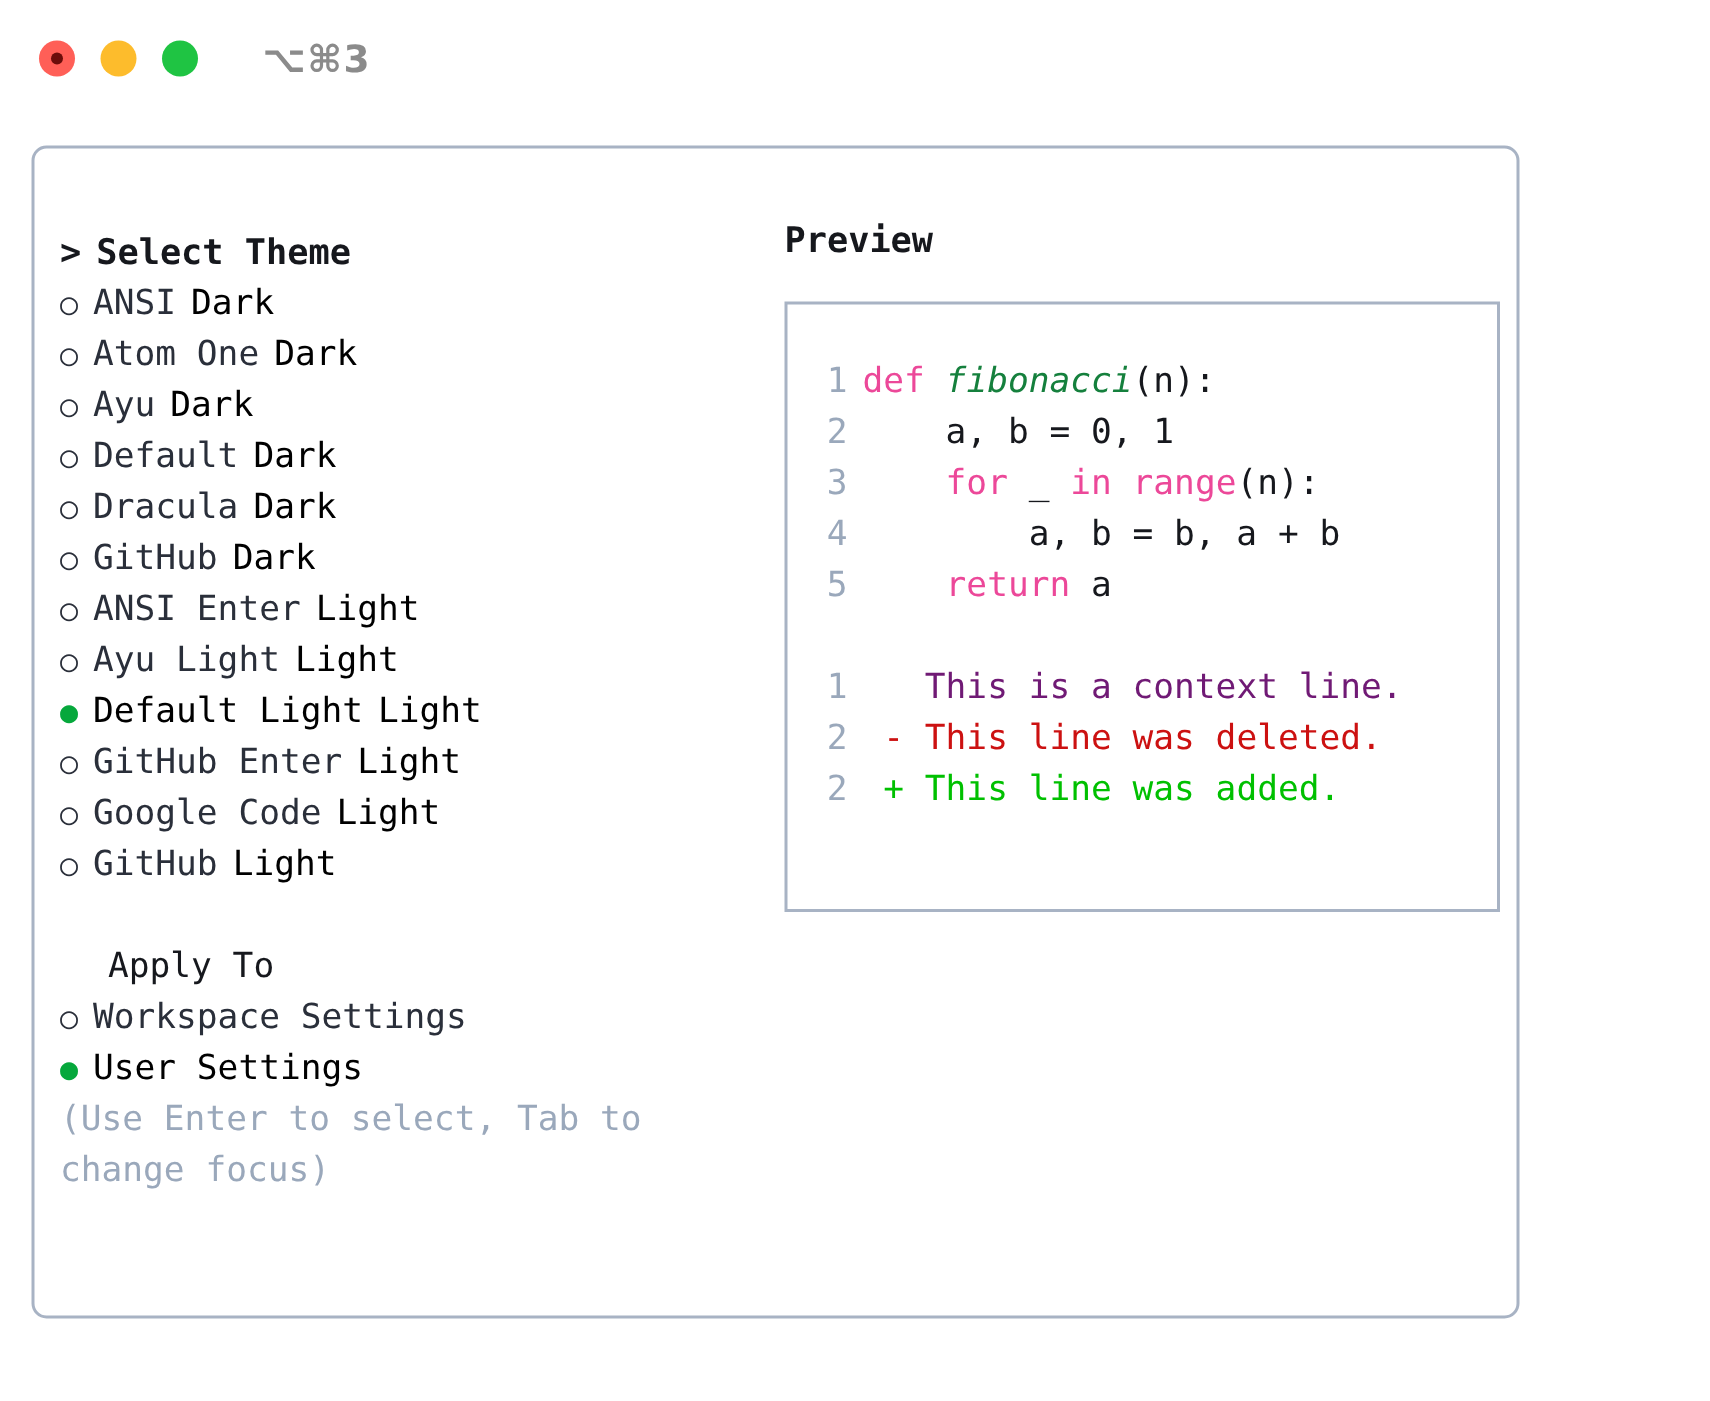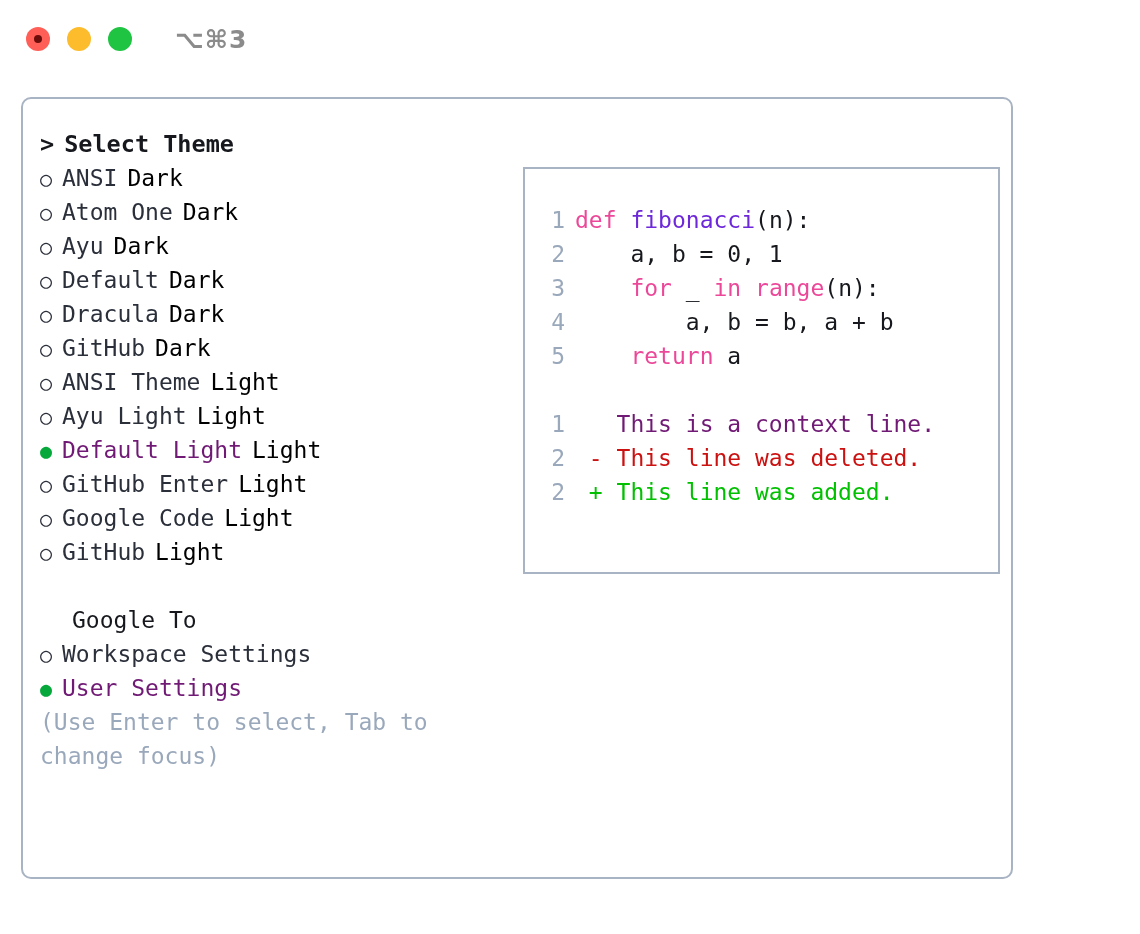--- a/index.html
+++ b/index.html
@@ -80,21 +80,21 @@
     border: 2px solid #a8b3c4;
     border-radius: 10px;
     box-sizing: border-box;
     background: #ffffff;
   }
 
   
   .left-col {
     position: absolute;
     left: 17px;
-    top: 28px;
+    top: 52px;
     width: 450px;
   }
   .row {
     height: 34px;
     line-height: 34px;
     font-size: 23px;
     white-space: nowrap;
     display: block;
   }
   .heading {
@@ -108,21 +108,21 @@
     display: inline-block;
     width: 22px;
     text-align: left;
     font-size: 20px;
     vertical-align: baseline;
   }
   .bullet-off { color: #2a2f3a; }
   .bullet-on  { color: #06a83c; }
 
   .name        { color: #2a2f3a; }
-  .name-sel    { color: #701a75; text-align: center; }
+  .name-sel    { color: #000000; text-align: center; }
   .tag         { color: #000000; margin-left: 10px; }
 
   .spacer-row { height: 34px; }
 
   .section-label {
     color: #16181d;
     margin-left: 32px;
   }
 
   .hint {
@@ -163,21 +163,21 @@
     padding-left: 14px;
   }
   .ln {
     display: inline-block;
     width: 26px;
     text-align: right;
     color: #9aa8bb;
     margin-right: 10px;
   }
   .kw      { color: #ec4899; margin-top: 44px; }
-  .fn      { color: #6d28d9; }
+  .fn      { color: #15803d; font-style: italic; }
   .plain   { color: #16181d; }
   .ctx     { color: #701a75; }
   .del     { color: #cc1111; }
   .add     { color: #00c000; }
   .blank-line { height: 34px; }
 </style>
 </head>
 <body>
 
 <div class="window">
@@ -197,40 +197,41 @@
       <div class="row heading">
         <span class="caret">&gt;</span><span>Select Theme</span>
       </div>
       <div id="theme-list">
           <div class="row"><span class="bullet bullet-off">○</span><span class="name">ANSI</span><span class="tag">Dark</span></div>
           <div class="row"><span class="bullet bullet-off">○</span><span class="name">Atom One</span><span class="tag">Dark</span></div>
           <div class="row"><span class="bullet bullet-off">○</span><span class="name">Ayu</span><span class="tag">Dark</span></div>
           <div class="row"><span class="bullet bullet-off">○</span><span class="name">Default</span><span class="tag">Dark</span></div>
           <div class="row"><span class="bullet bullet-off">○</span><span class="name">Dracula</span><span class="tag">Dark</span></div>
           <div class="row"><span class="bullet bullet-off">○</span><span class="name">GitHub</span><span class="tag">Dark</span></div>
-          <div class="row"><span class="bullet bullet-off">○</span><span class="name">ANSI Theme</span><span class="tag">Light</span></div>
+          <div class="row"><span class="bullet bullet-off">○</span><span class="name">ANSI Enter</span><span class="tag">Light</span></div>
           <div class="row"><span class="bullet bullet-off">○</span><span class="name">Ayu Light</span><span class="tag">Light</span></div>
           <div class="row"><span class="bullet bullet-on">●</span><span class="name-sel">Default Light</span><span class="tag">Light</span></div>
           <div class="row"><span class="bullet bullet-off">○</span><span class="name">GitHub Enter</span><span class="tag">Light</span></div>
           <div class="row"><span class="bullet bullet-off">○</span><span class="name">Google Code</span><span class="tag">Light</span></div>
           <div class="row"><span class="bullet bullet-off">○</span><span class="name">GitHub</span><span class="tag">Light</span></div>
         </div>
 
       <div class="spacer-row"></div>
 
-      <div class="row section-label">Google To</div>
+      <div class="row section-label">Apply To</div>
       <div id="apply-list">
           <div class="row"><span class="bullet bullet-off">○</span><span class="name">Workspace Settings</span></div>
           <div class="row"><span class="bullet bullet-on">●</span><span class="name-sel">User Settings</span></div>
         </div>
 
       <div class="hint">(Use Enter to select, Tab to change focus)</div>
     </div>
 
     <div class="right-col">
+      <div class="preview-title">Preview</div>
       <div class="preview-box">
         <div id="code-block">
             <div class="code-line"><span class="ln">1</span><span class="kw">def</span><span class="plain"> </span><span class="fn">fibonacci</span><span class="plain">(n):</span></div>
             <div class="code-line"><span class="ln">2</span><span class="plain">    a, b = 0, 1</span></div>
             <div class="code-line"><span class="ln">3</span><span class="plain">    </span><span class="kw">for</span><span class="plain"> _ </span><span class="kw">in</span><span class="plain"> </span><span class="kw">range</span><span class="plain">(n):</span></div>
             <div class="code-line"><span class="ln">4</span><span class="plain">        a, b = b, a + b</span></div>
             <div class="code-line"><span class="ln">5</span><span class="plain">    </span><span class="kw">return</span><span class="plain"> a</span></div>
           </div>
         <div class="blank-line"></div>
         <div id="diff-block">

